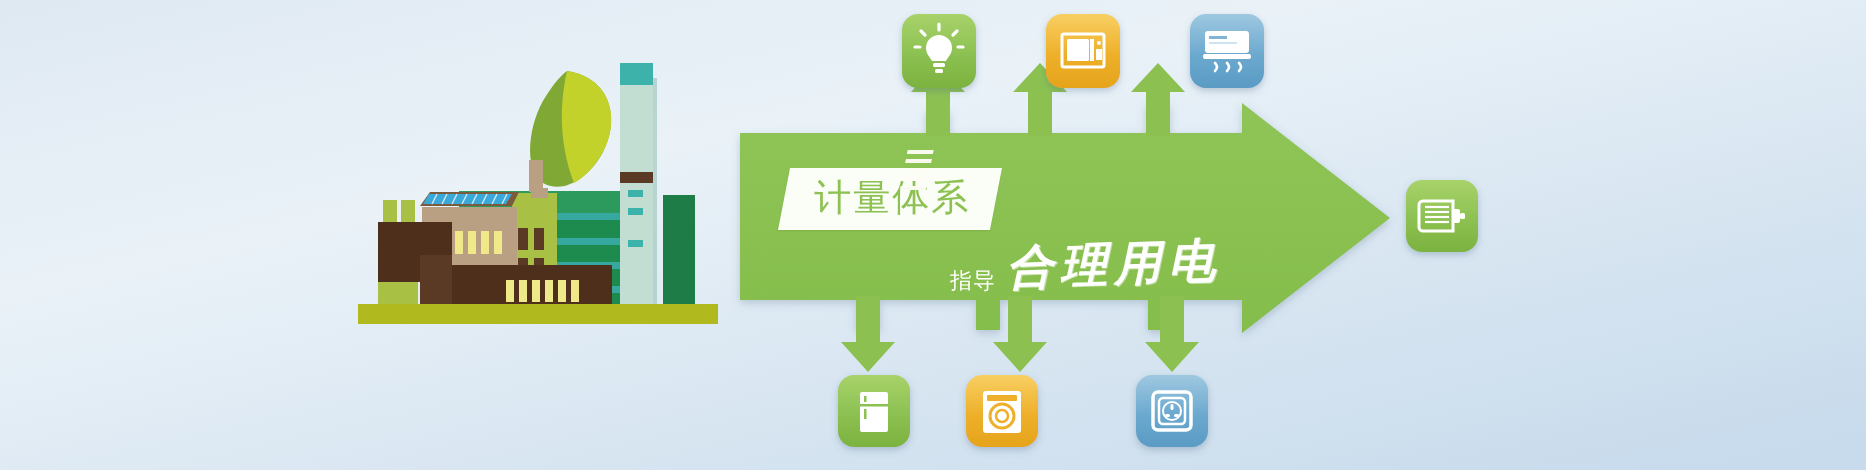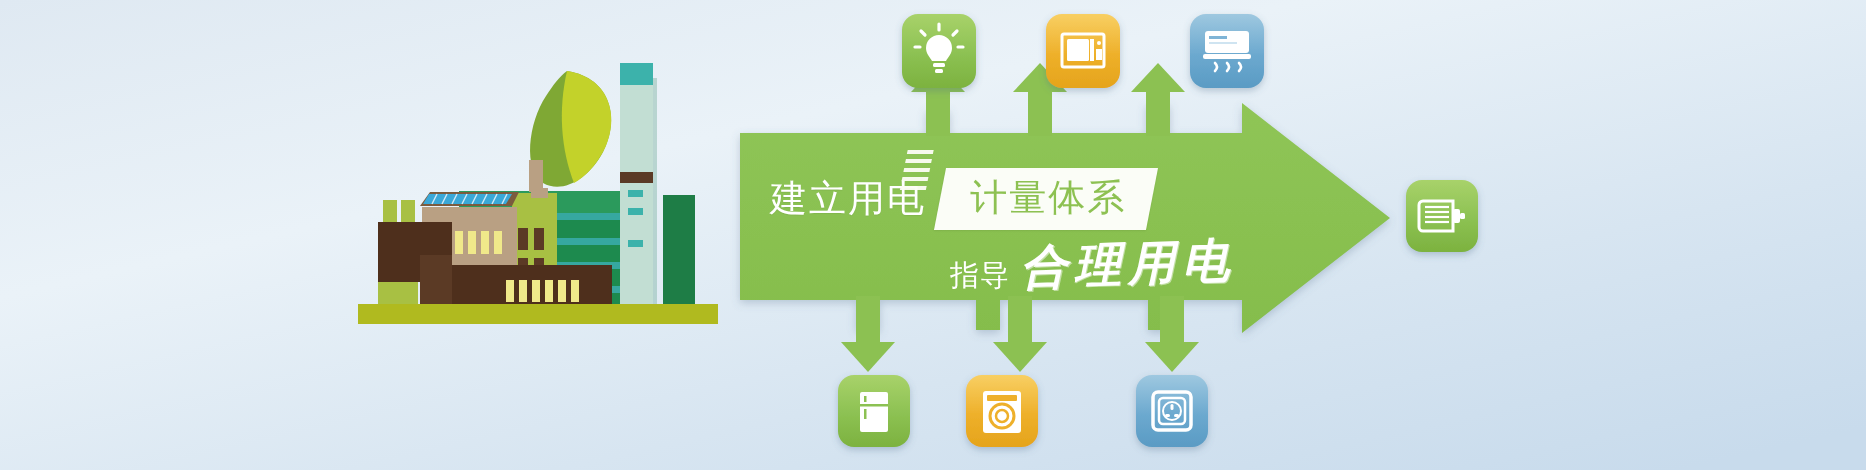--- a/index.html
+++ b/index.html
@@ -39,21 +39,21 @@
     transform:skewX(-11deg);
   }
   .t-tick i{
     display:block;height:4px;background:#fdfdf5;margin-bottom:5px;width:100%;
     opacity:.95;
   }
   .t-line2{
     position:absolute;left:950px;top:233px;
     display:flex;align-items:flex-end;white-space:nowrap;
   }
-  .t-guide{font-size:29px;color:#ffffff;letter-spacing:1px;}
+  .t-guide{font-size:22px;color:#ffffff;letter-spacing:1px;}
   .t-brush{
     font-size:47px;color:#ffffff;margin-left:10px;letter-spacing:7px;
     font-family:"DejaVu Serif","Liberation Serif",serif;
     font-style:italic;font-weight:700;
     transform:rotate(-2deg);
     text-shadow:1px 1px 0 rgba(255,255,255,.5);
   }
 </style>
 </head>
 <body>
@@ -334,21 +334,20 @@
         </g>
         <rect x="1453" y="209" width="7" height="14" rx="2" fill="#ffffff"></rect>
         <rect x="1460" y="213" width="5" height="6" rx="1.5" fill="#ffffff"></rect>
       </g>
     </g>
   </svg>
 
   <div class="txt-layer">
 
     <div class="t-line1">
-      <span class="t-plain cn">建立用电</span>
       <span class="t-badge cn"><span>计量体系</span></span>
     </div>
 
     <div class="t-tick">
       <i></i>
       <i></i>
       <i></i>
       <i></i>
       <i></i>
     </div>

